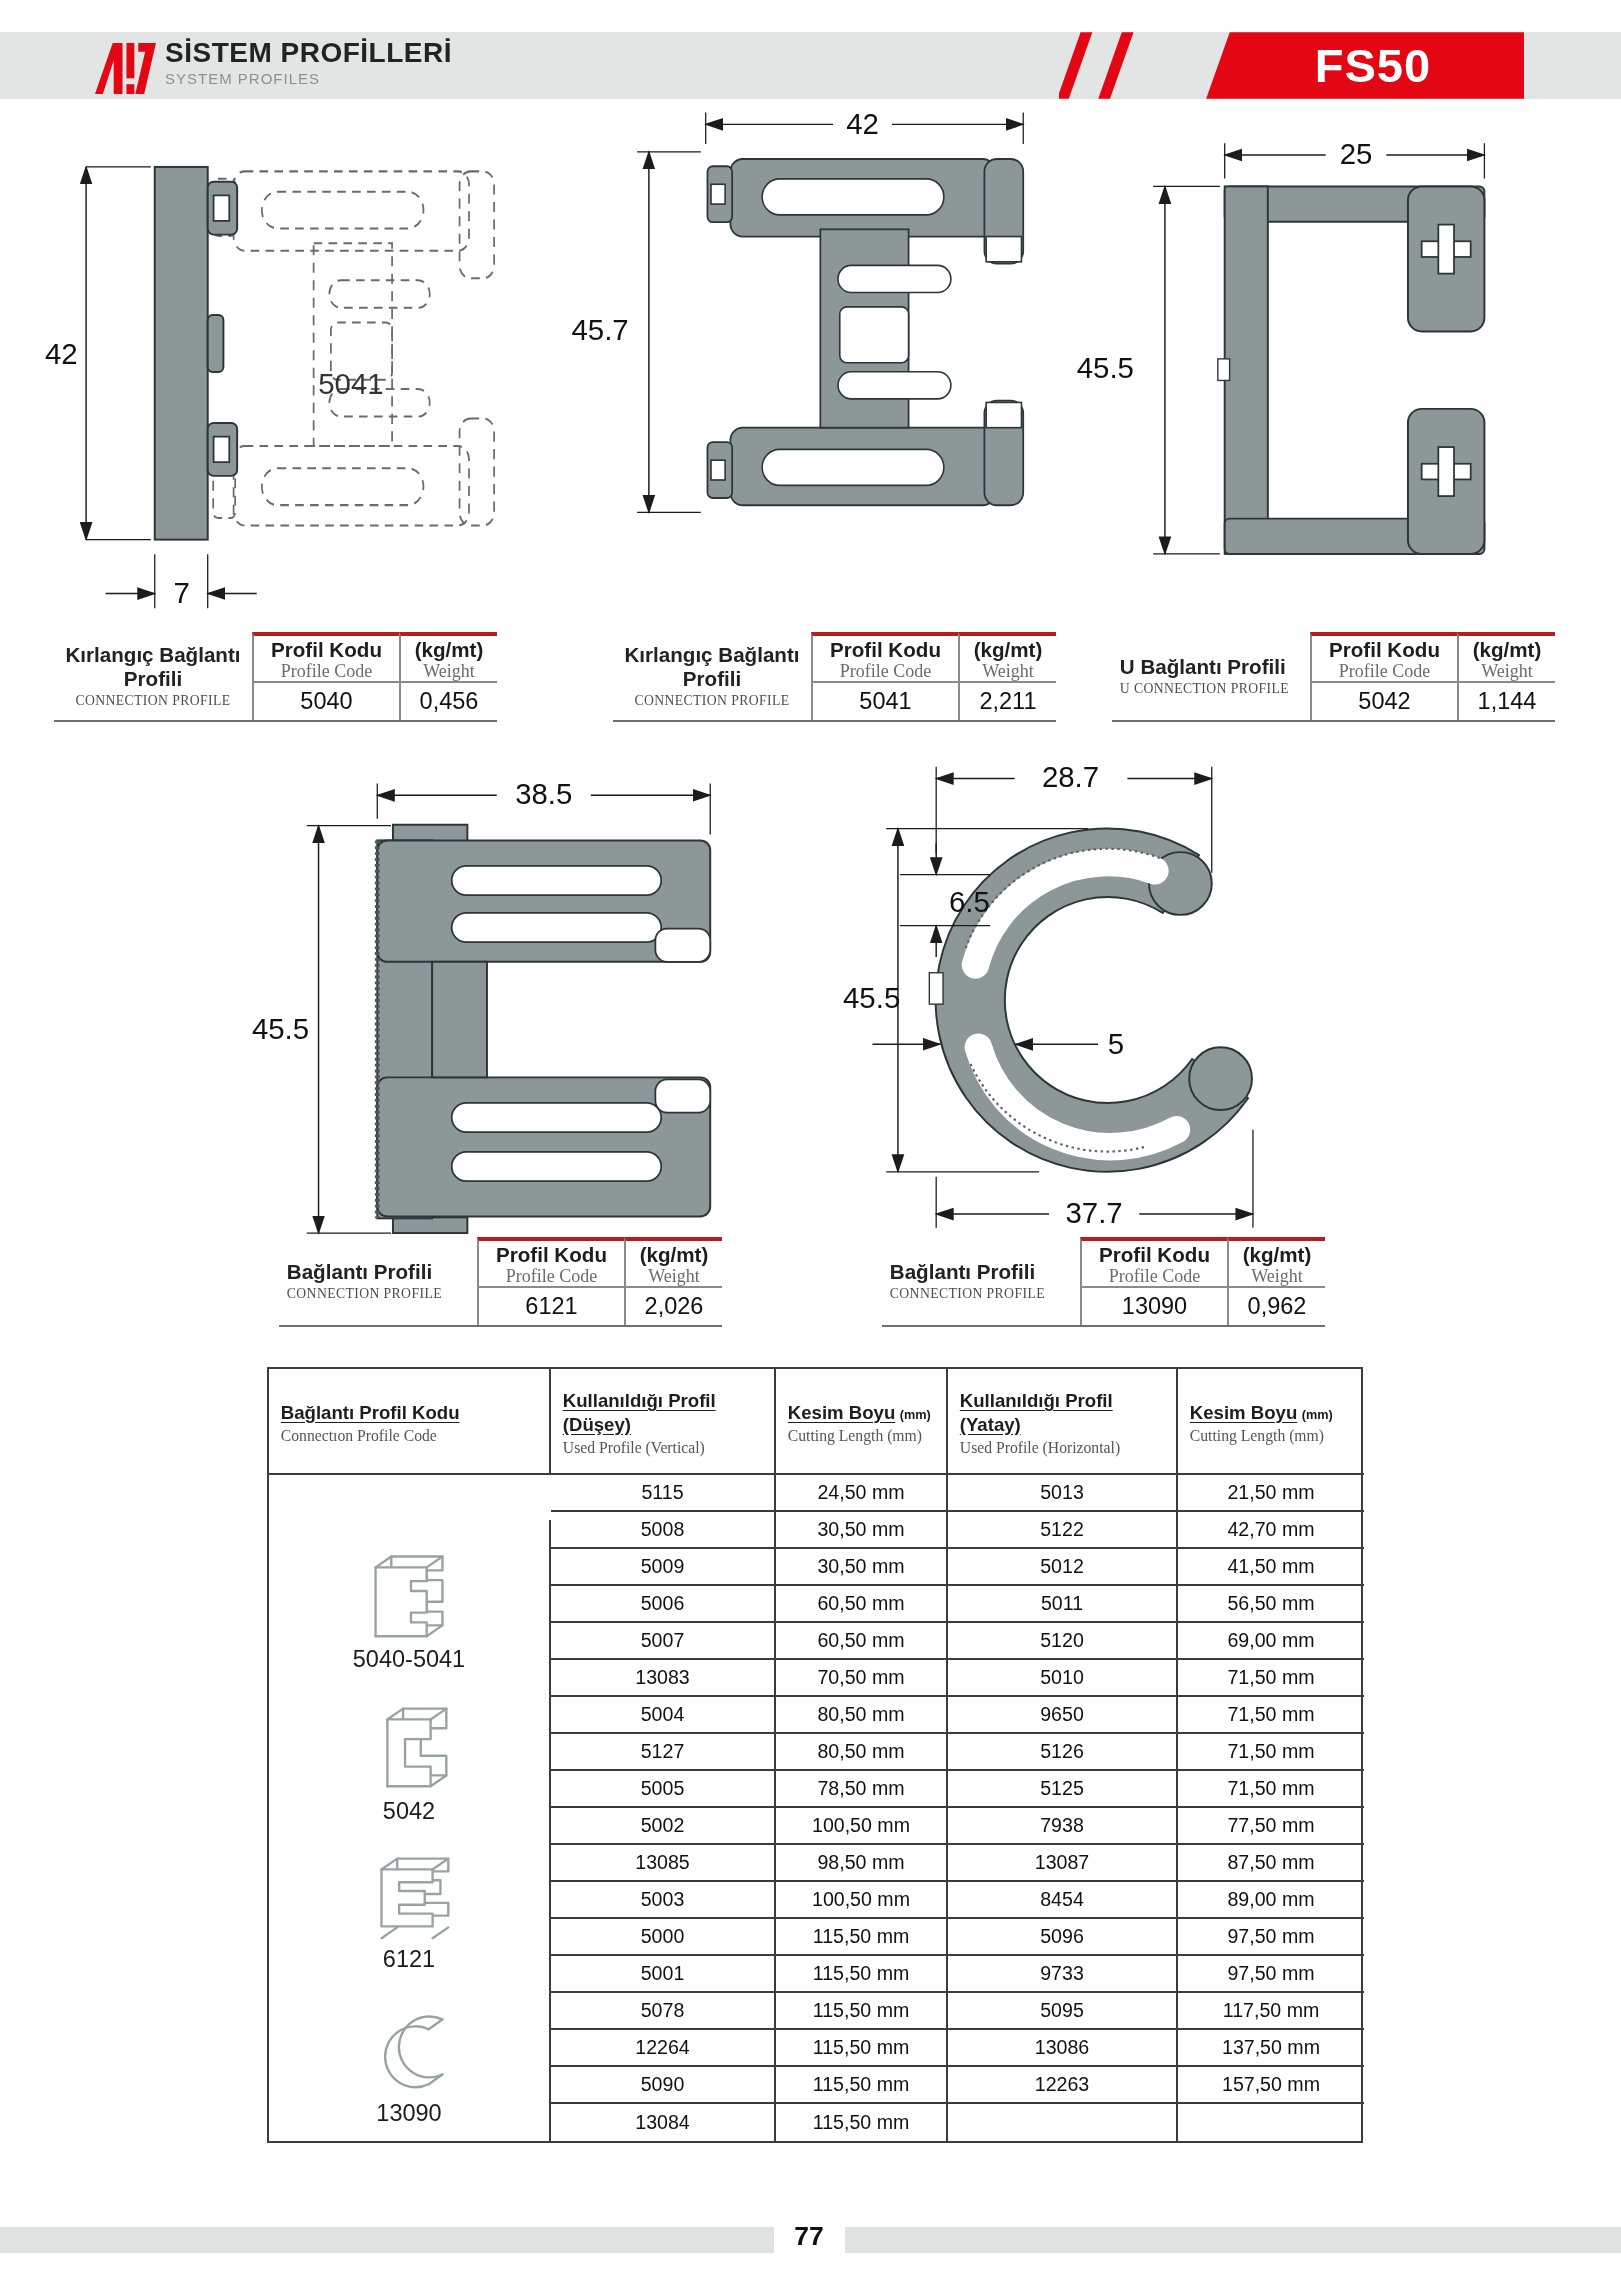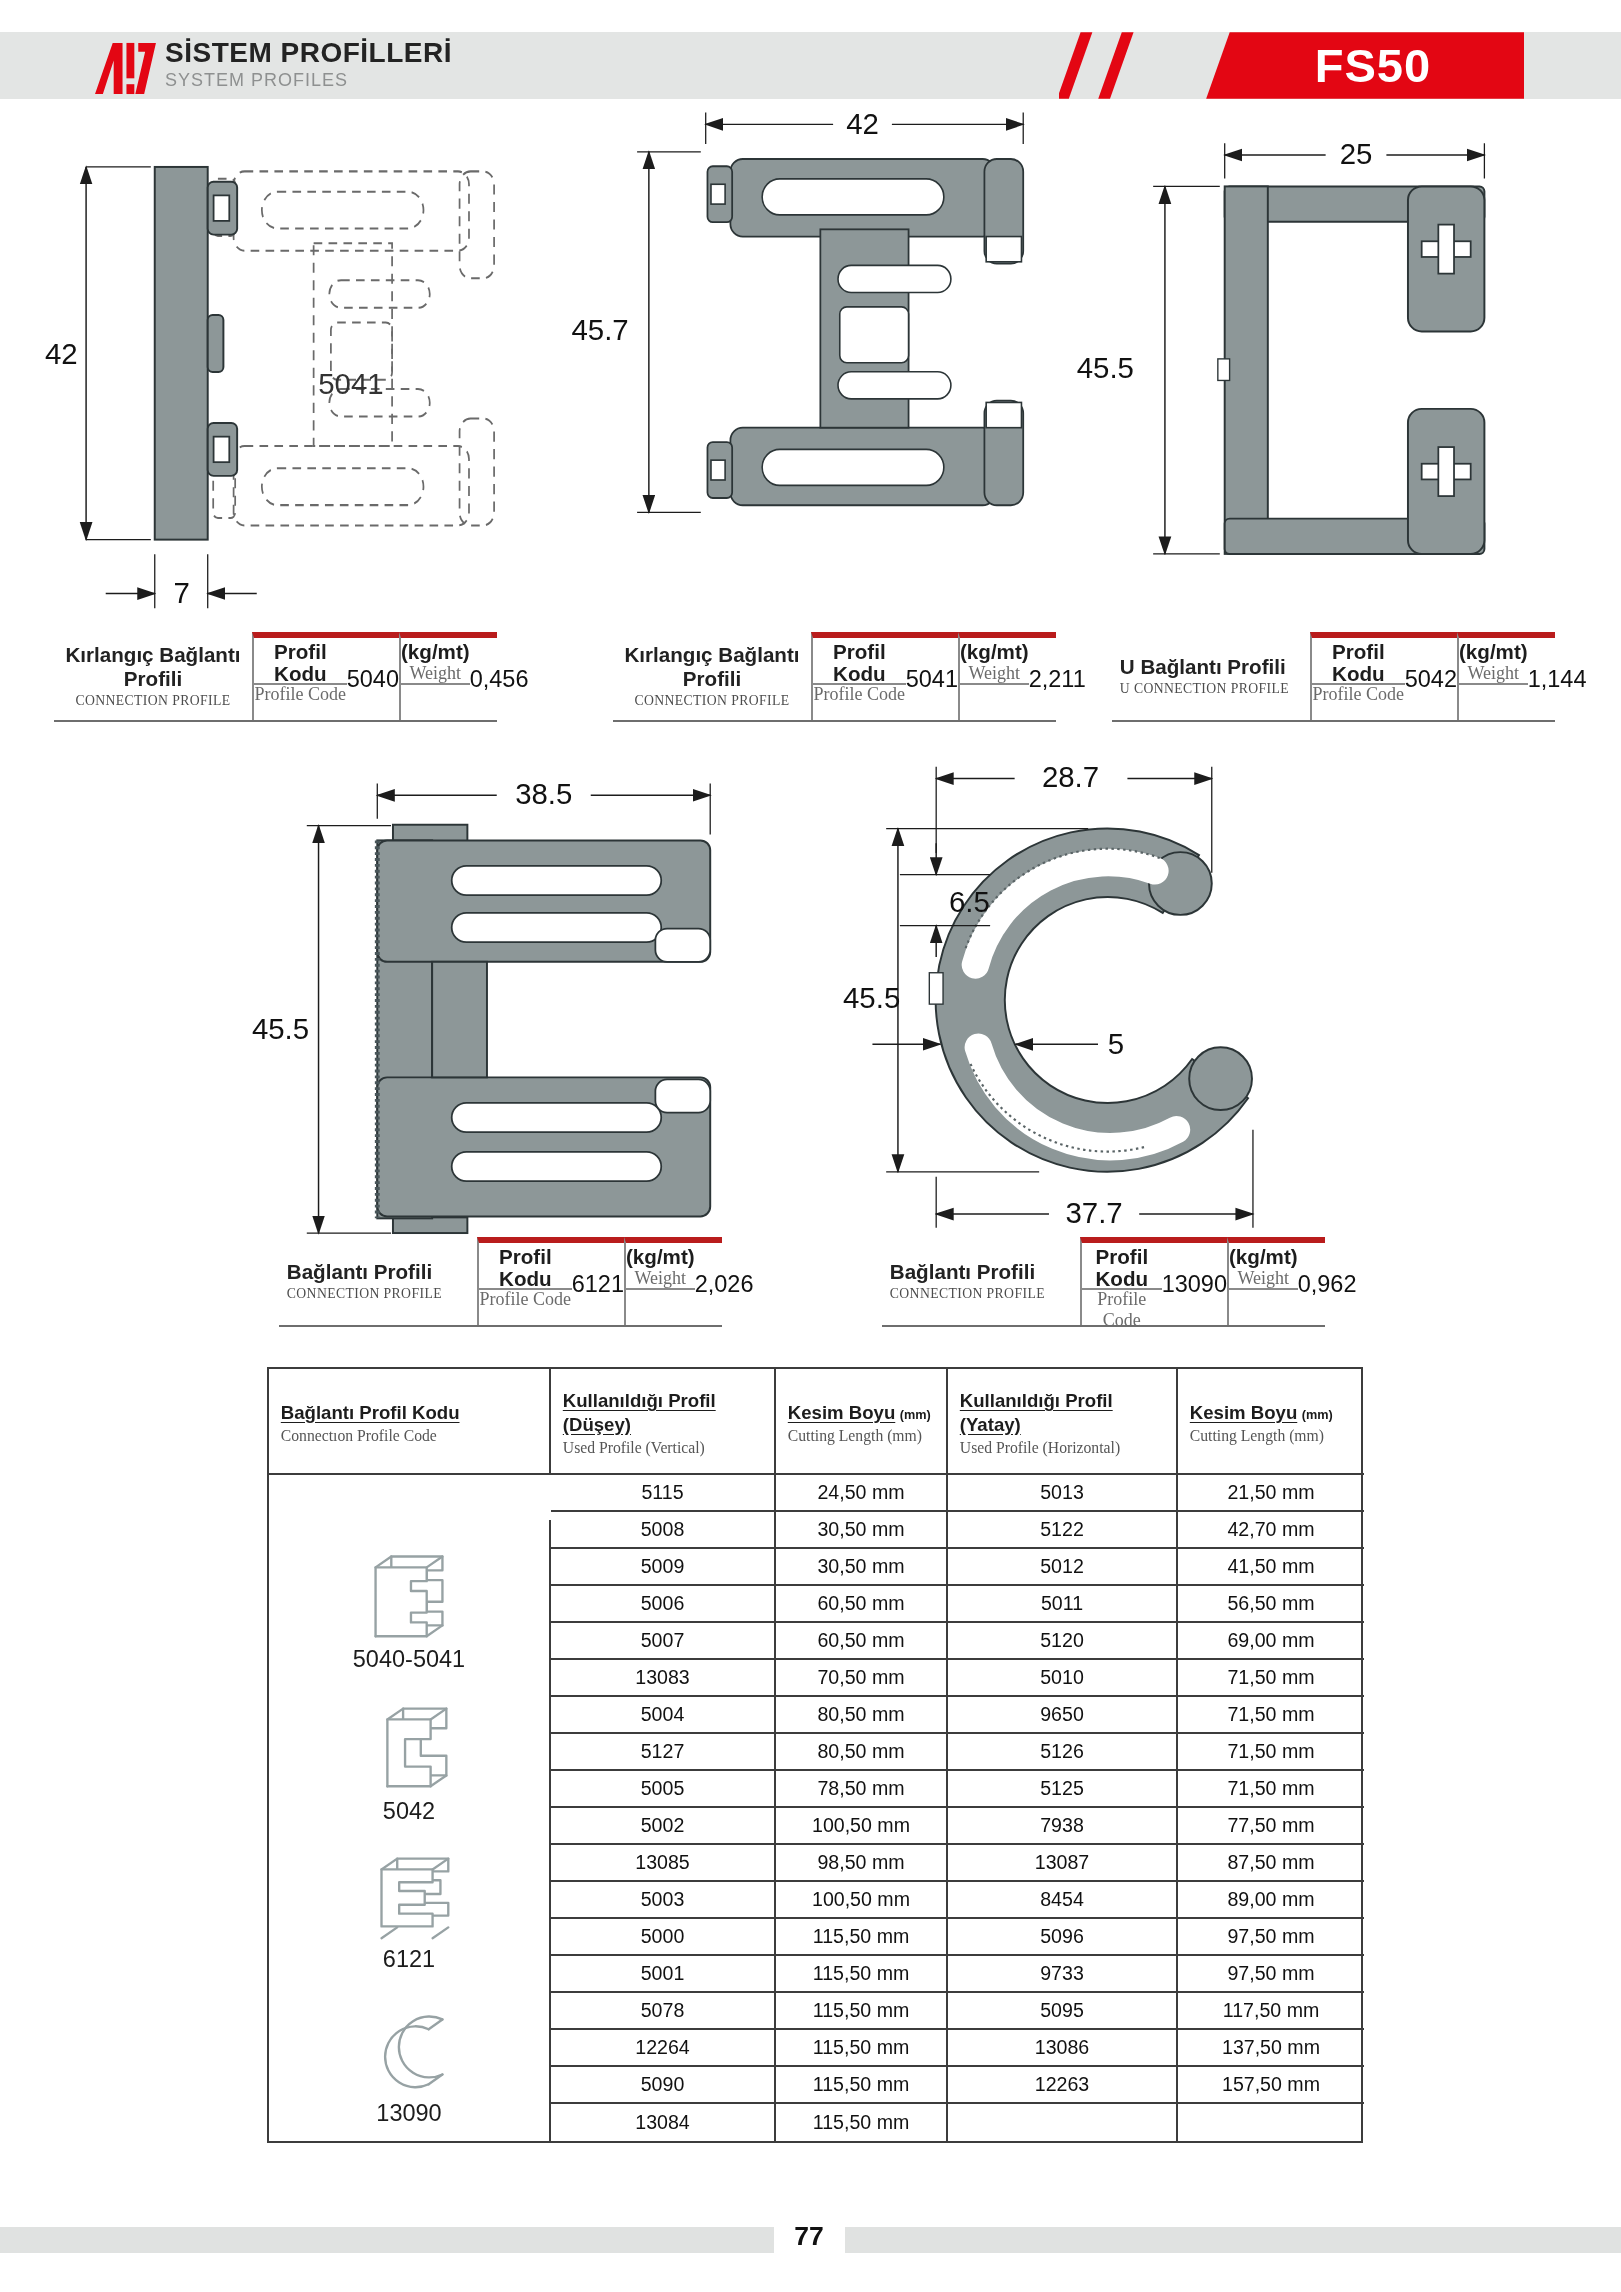--- a/index.html
+++ b/index.html
@@ -6,21 +6,21 @@
   * { box-sizing: border-box; margin: 0; padding: 0; }
   html,body { background:#fff; }
   body { font-family:"Liberation Sans", sans-serif; color:#1a1a1a; }
   #page { position:relative; width:1621px; height:2293px; background:#fff; overflow:hidden; }
 
   
   #band { position:absolute; left:0; top:32px; width:1621px; height:67px; background:#e3e5e4; }
   #logo { position:absolute; left:93px; top:39px; width:63px; height:57px; }
   #brand { position:absolute; left:165px; top:37px; }
   #brand .t1 { font-size:28px; font-weight:bold; color:#232323; letter-spacing:0.5px; }
-  #brand .t2 { font-size:18px; color:#8e9090; letter-spacing:1px; margin-top:1px; }
+  #brand .t2 { font-size:15px; color:#8e9090; letter-spacing:1px; margin-top:1px; }
   #badge { position:absolute; left:1059px; top:32px; width:465px; height:67px; }
   #badge text { font-size:48px; font-weight:bold; fill:#fff; letter-spacing:1px; }
 
   
   .draw { position:absolute; }
   .dim { stroke:#1c1c1c; stroke-width:1.5; fill:none; }
   .ext { stroke:#1c1c1c; stroke-width:1.3; fill:none; }
   .dimtxt { font-size:30px; fill:#111; font-family:"Liberation Sans",sans-serif; }
   .solid { fill:#8d9798; stroke:#2c3537; stroke-width:2; }
   .cut { fill:#ffffff; stroke:#2c3537; stroke-width:1.8; }
@@ -28,21 +28,21 @@
   .ghostlbl { font-size:30px; fill:#333; }
   .serr { stroke:#49565a; stroke-width:5; stroke-dasharray:3 3; fill:none; }
   .teeth { stroke:#5a6466; stroke-width:2.2; stroke-dasharray:2.5 3.5; fill:none; }
 
   
   .info-table { position:absolute; width:443px; height:90px; display:flex; border-bottom:2.9px solid #6e6e6e; background:#fff; }
   .it-label { width:198px; display:flex; flex-direction:column; justify-content:center; align-items:center; text-align:center; padding:2px 3.9px; }
   .info-table.left .it-label { align-items:flex-start; text-align:left; padding-left:7.8px; }
   .it-title { font-size:20.6px; font-weight:bold; color:#222; line-height:1.15; }
   .it-sub { font-family:"Liberation Serif", serif; font-size:13.7px; color:#4c4c4c; letter-spacing:0.4px; margin-top:2px; }
-  .it-col { border-left:2px solid #8a8a8a; border-top:6px solid #b91c1c; display:flex; }
+  .it-col { border-left:2px solid #8a8a8a; border-top:4px solid #b91c1c; display:flex; flex-direction:column; }
   .it-col.code { width:147px; }
   .it-col.weight { width:98px; }
   .it-head { border-bottom:2px solid #8a8a8a; text-align:center; padding:2.9px 0 2px 0; height:47px; }
   .it-h1 { font-size:20.6px; font-weight:bold; color:#1d1d1d; line-height:1.05; }
   .it-h2 { font-family:"Liberation Serif", serif; font-size:18px; color:#6b6b6b; }
   .it-val { flex:1; display:flex; align-items:center; justify-content:center; font-size:23.5px; color:#111; }
 
   
   #big-table { position:absolute; left:267px; top:1367px; width:1096px; display:grid;
     grid-template-columns:282px 225px 172px 230px 186px; grid-template-rows:106px repeat(18,37px);

